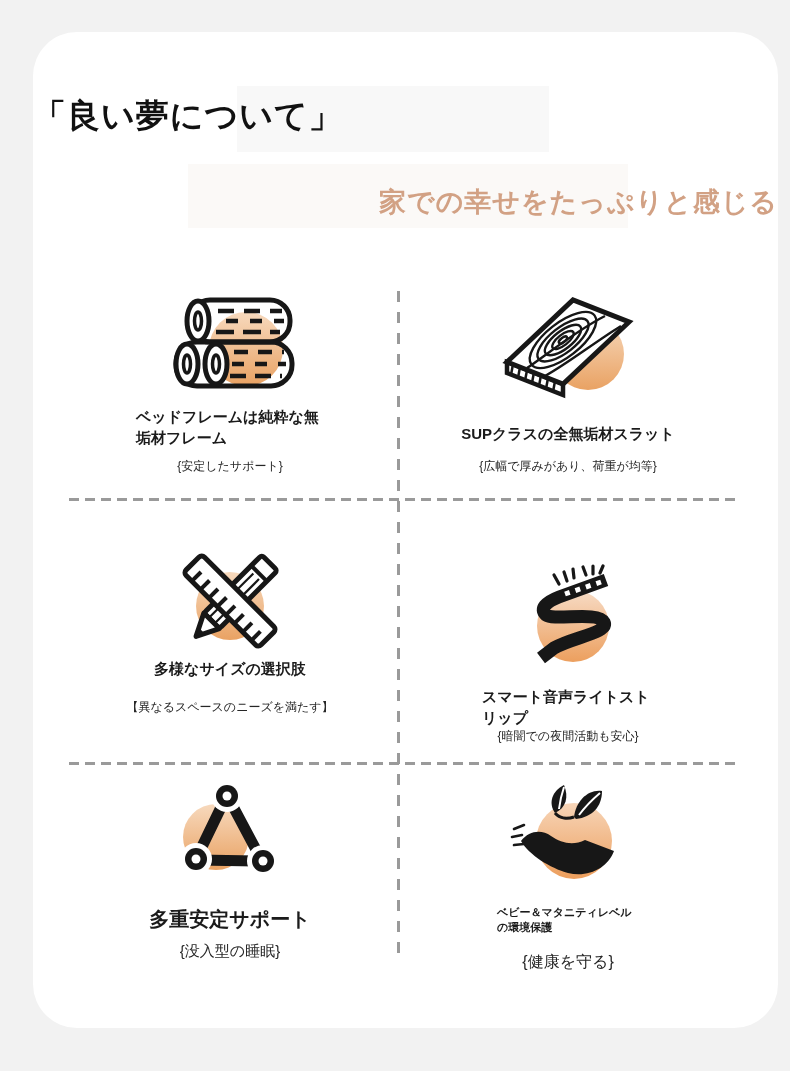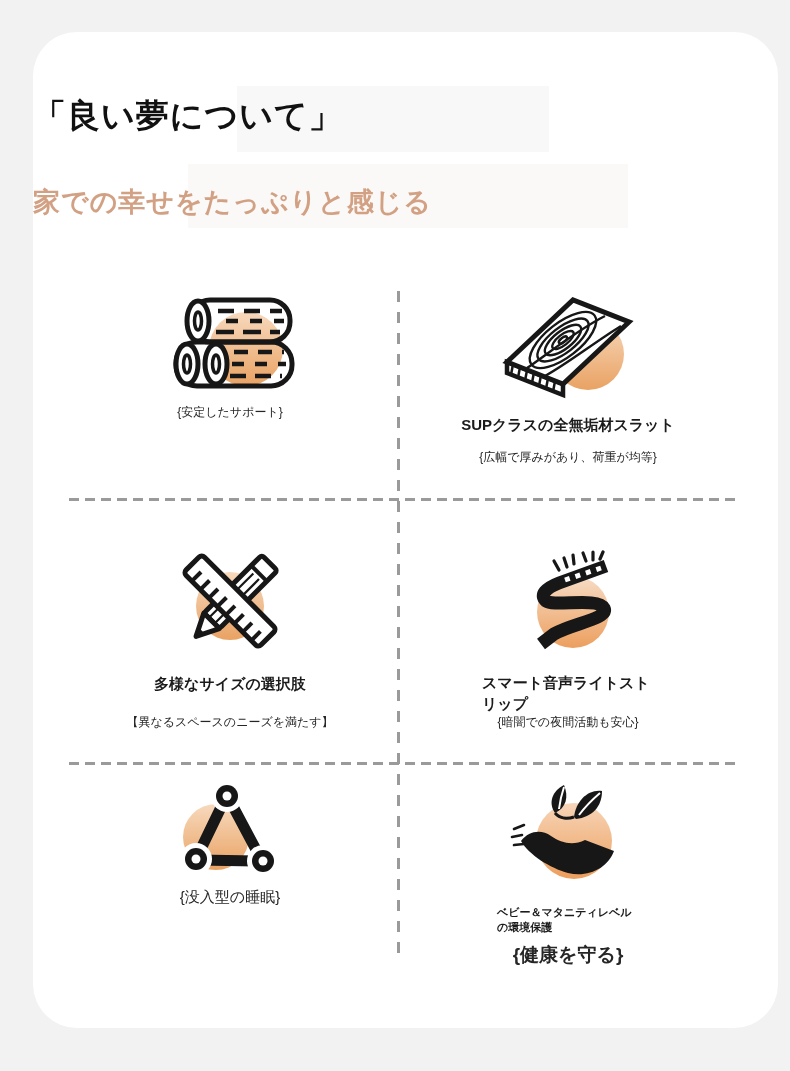--- a/index.html
+++ b/index.html
@@ -7,55 +7,55 @@
   body { font-family:"Liberation Sans","DejaVu Sans",sans-serif; }
   .page { position:relative; width:790px; height:1071px; background:#f2f2f2; overflow:hidden; }
   .card { position:absolute; left:33px; top:32px; width:745px; height:996px;
           background:#ffffff; border-radius:44px; }
 
   
   .title-backdrop { position:absolute; left:204px; top:54px; width:312px; height:66px; background:#f8f8f8; }
   .subtitle-backdrop { position:absolute; left:155px; top:132px; width:440px; height:64px; background:#fbf9f7; }
   .main-title { position:absolute; left:0; top:62px; width:100%; 
                 font-size:33px; font-weight:900; color:#111111; letter-spacing:1px; }
-  .sub-title { position:absolute; left:0; top:152px; width:100%; text-align:left;
+  .sub-title { position:absolute; left:0; top:152px; width:100%; text-align:right;
                font-size:27px; font-weight:800; color:#d2a184; letter-spacing:1px; }
 
   
   .divider-h { position:absolute; left:36px; width:671px; height:3px;
                background:repeating-linear-gradient(90deg,#9a9a9a 0 10px,transparent 10px 16px); }
   .divider-h1 { top:466px; }
   .divider-h2 { top:730px; }
   .divider-v { position:absolute; left:364px; top:259px; width:3px; height:671px;
                background:repeating-linear-gradient(180deg,#9a9a9a 0 11px,transparent 11px 21px); }
 
   
   .cell { position:absolute; width:334px; display:flex; flex-direction:column; align-items:center; }
   .c1 { left:30px;  top:262px; }
   .c2 { left:368px; top:262px; }
   .c3 { left:30px;  top:514px; }
-  .c4 { left:368px; top:518px; }
+  .c4 { left:368px; top:532px; }
   .c5 { left:30px;  top:751px; }
   .c6 { left:368px; top:749px; }
 
   .f-title { font-size:15px; font-weight:700; color:#1b1b1b; line-height:1.4; text-align:left; }
   .f-cap   { font-size:12px; font-weight:500; color:#262626; text-align:center; }
 
   .c1 .f-title { max-width:188px; margin-top:12px; }
   .c1 .f-cap   { margin-top:10px; }
-  .c2 .f-title { white-space:nowrap; margin-top:12px; }
+  .c2 .f-title { white-space:nowrap; margin-top:21px; }
   .c2 .f-cap   { margin-top:14px; }
-  .c3 .f-title { white-space:nowrap; margin-top:15px; }
+  .c3 .f-title { white-space:nowrap; margin-top:0; }
   .c3 .f-cap   { margin-top:20px; }
   .c4 .f-title { max-width:172px; margin-top:18px; }
   .c4 .f-cap   { margin-top:0; }
   .c5 .f-title { font-size:20px; white-space:nowrap; margin-top:26px; }
   .c5 .f-cap   { font-size:15px; margin-top:9px; }
   .c6 .f-title { max-width:142px; font-size:11px; margin-top:16px; }
-  .c6 .f-cap   { font-size:19px; font-weight:700; margin-top:6px; }
+  .c6 .f-cap   { font-size:16px; font-weight:400; margin-top:16px; }
 
   .icon-box { display:block; }
   svg { display:block; }
 </style>
 </head>
 <body>
 
 <div class="page">
   <div class="card">
 
@@ -93,20 +93,21 @@
           <g stroke="#171717" stroke-width="4.5">
             <line x1="58" y1="17" x2="122" y2="17" stroke-dasharray="16 10"></line>
             <line x1="66" y1="27" x2="124" y2="27" stroke-dasharray="12 12"></line>
             <line x1="56" y1="38" x2="120" y2="38" stroke-dasharray="18 9"></line>
             <line x1="74" y1="58" x2="124" y2="58" stroke-dasharray="14 10"></line>
             <line x1="72" y1="70" x2="126" y2="70" stroke-dasharray="12 11"></line>
             <line x1="70" y1="82" x2="122" y2="82" stroke-dasharray="16 9"></line>
           </g>
         </svg>
       </span>
+      <div class="f-title">ベッドフレームは純粋な無垢材フレーム</div>
       <div class="f-cap">{安定したサポート}</div>
     </div>
 
     <div class="cell c2">
       <span class="icon-box">
         <svg width="150" height="108" viewBox="0 0 150 108">
           <defs>
             <linearGradient id="g2" x1="0" y1="0" x2="0" y2="1">
               <stop offset="0" stop-color="#f7d9bd"></stop>
                 <stop offset="1" stop-color="#e9a263"></stop>
@@ -229,20 +230,21 @@
           <g>
             <circle cx="53" cy="13" r="11" fill="#171717"></circle>
               <circle cx="53" cy="13" r="4.5" fill="#ffffff"></circle>
             <circle cx="22" cy="76" r="11" fill="#171717"></circle>
               <circle cx="22" cy="76" r="4.5" fill="#ffffff"></circle>
             <circle cx="89" cy="78" r="11" fill="#171717"></circle>
               <circle cx="89" cy="78" r="4.5" fill="#ffffff"></circle>
           </g>
         </svg>
       </span>
+      <div class="f-title">多重安定サポート</div>
       <div class="f-cap">{没入型の睡眠}</div>
     </div>
 
     <div class="cell c6">
       <span class="icon-box">
         <svg width="120" height="108" viewBox="0 0 120 108">
           <defs>
             <linearGradient id="g6" x1="0" y1="0" x2="0" y2="1">
               <stop offset="0" stop-color="#f7d5b8"></stop>
                 <stop offset="1" stop-color="#ec9e5c"></stop>

